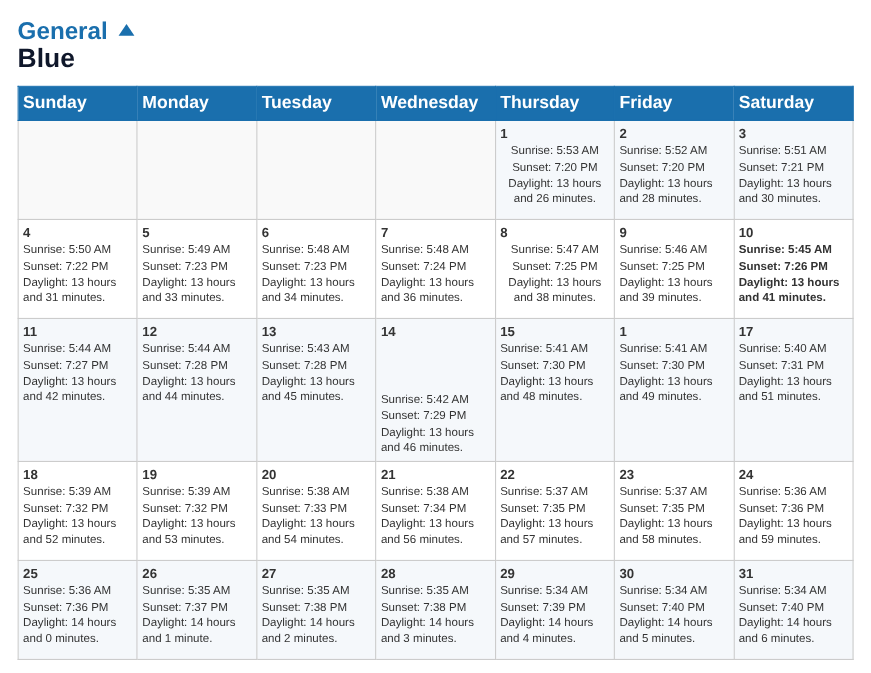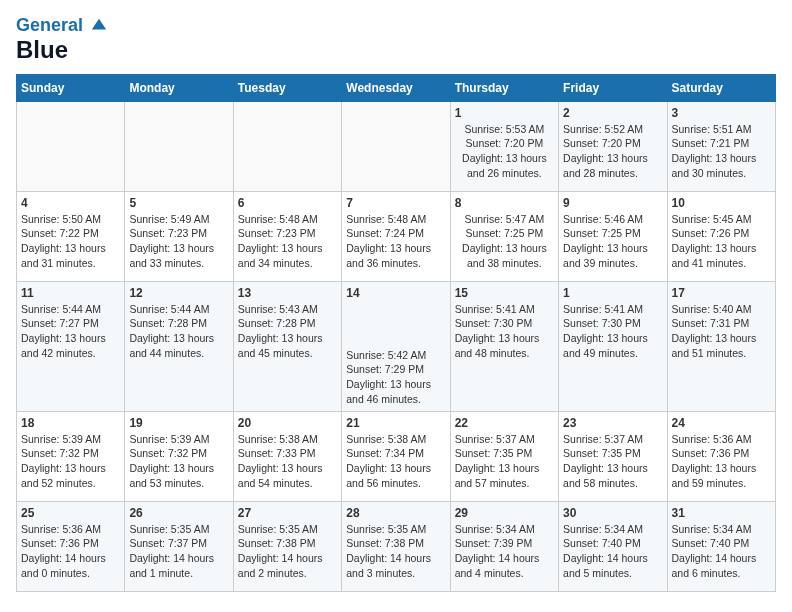--- a/index.html
+++ b/index.html
@@ -14,21 +14,21 @@
       display: flex;
       justify-content: space-between;
       align-items: flex-start;
       margin-bottom: 10px;
     }
     .logo {
       display: flex;
       align-items: center;
     }
     .logo-text {
-      font-size: 18px;
+      font-size: 22px;
       font-weight: bold;
       color: #333;
       line-height: 1.1;
     }
     .logo-text span {
       color: #1a6fad;
     }
     .logo-icon {
       width: 18px;
       height: 18px;
@@ -52,21 +52,21 @@
     table {
       width: 100%;
       border-collapse: collapse;
       font-size: 11px;
     }
     thead tr th {
       background-color: #1a6fad;
       color: #fff;
       padding: 6px 4px;
       text-align: left;
-      font-size: 12px;
+      font-size: 16px;
       font-weight: bold;
       border: 1px solid #1a6fad;
     }
     tbody tr td {
       border: 1px solid #ccc;
       vertical-align: top;
       padding: 4px;
       height: 90px;
       width: 107px;
     }
@@ -180,21 +180,21 @@
 Daylight: 13 hours and 38 minutes.</div>
         </td>
         <td>
           <span class="day-num">9</span>
           <div class="day-info" style="white-space: pre-line;">Sunrise: 5:46 AM
 Sunset: 7:25 PM
 Daylight: 13 hours and 39 minutes.</div>
         </td>
         <td>
           <span class="day-num">10</span>
-          <div class="day-info" style="white-space: pre-line;">Sunrise: 5:45 AM
+          <div class="day-info" style="white-space: pre-line; font-weight: bold;">Sunrise: 5:45 AM
 Sunset: 7:26 PM
 Daylight: 13 hours and 41 minutes.</div>
         </td>
       </tr>
       <tr>
         <td>
           <span class="day-num">11</span>
           <div class="day-info" style="white-space: pre-line;">Sunrise: 5:44 AM
 Sunset: 7:27 PM
 Daylight: 13 hours and 42 minutes.</div>

